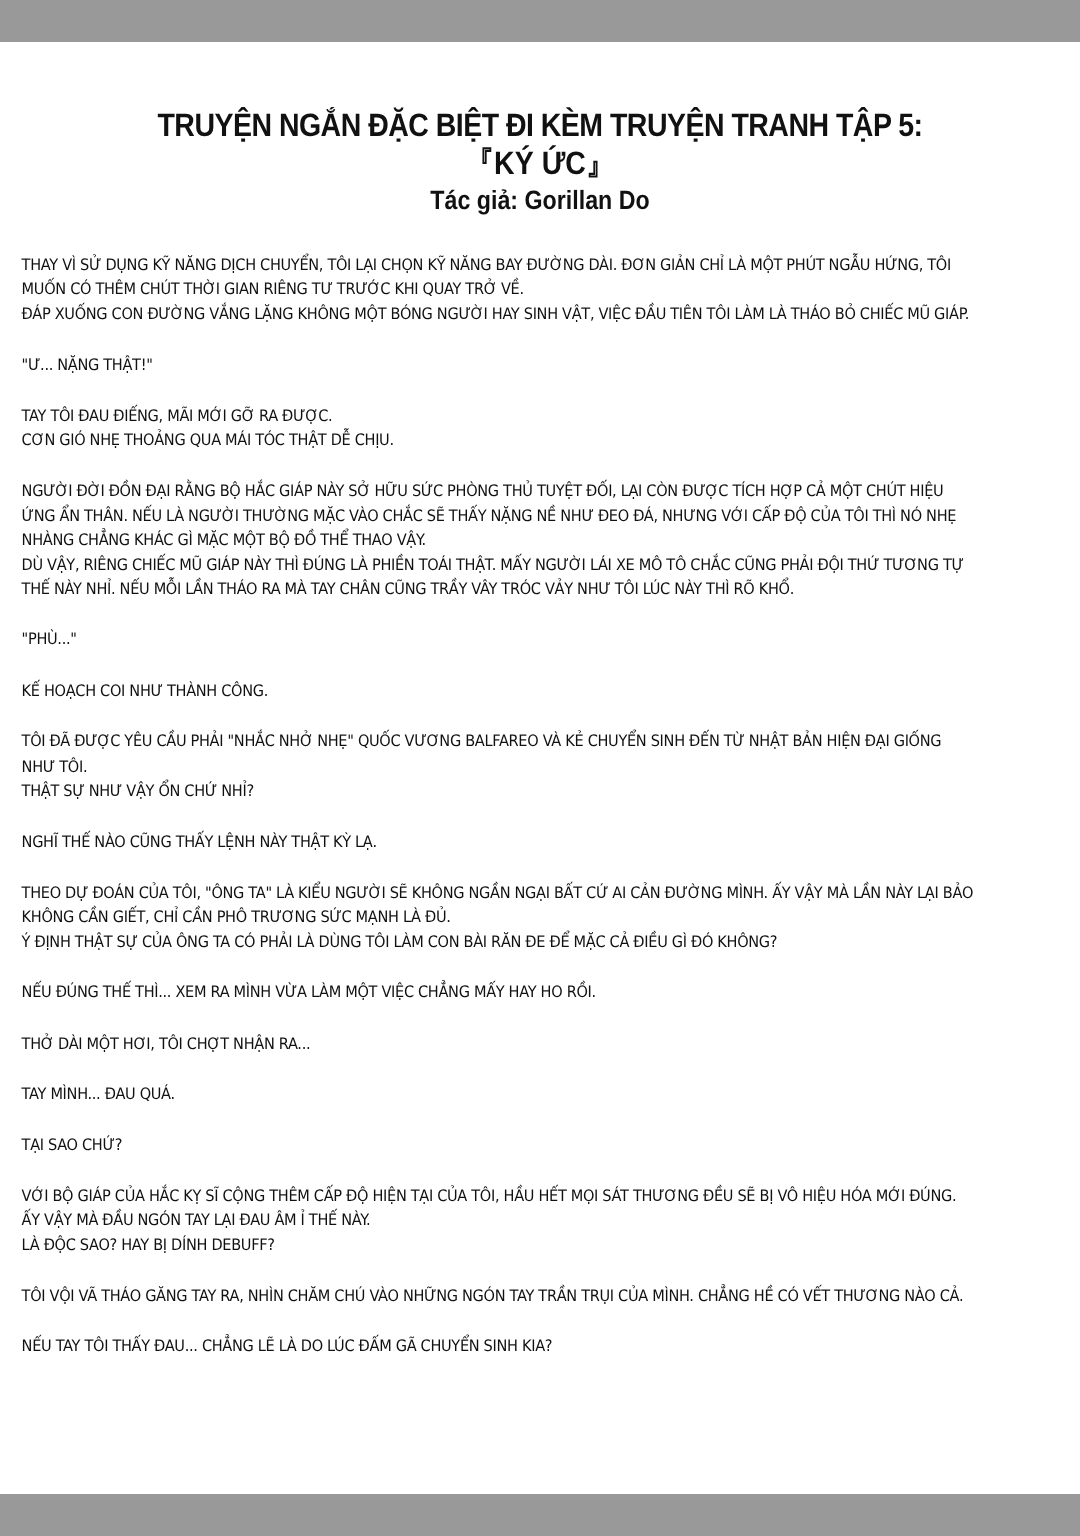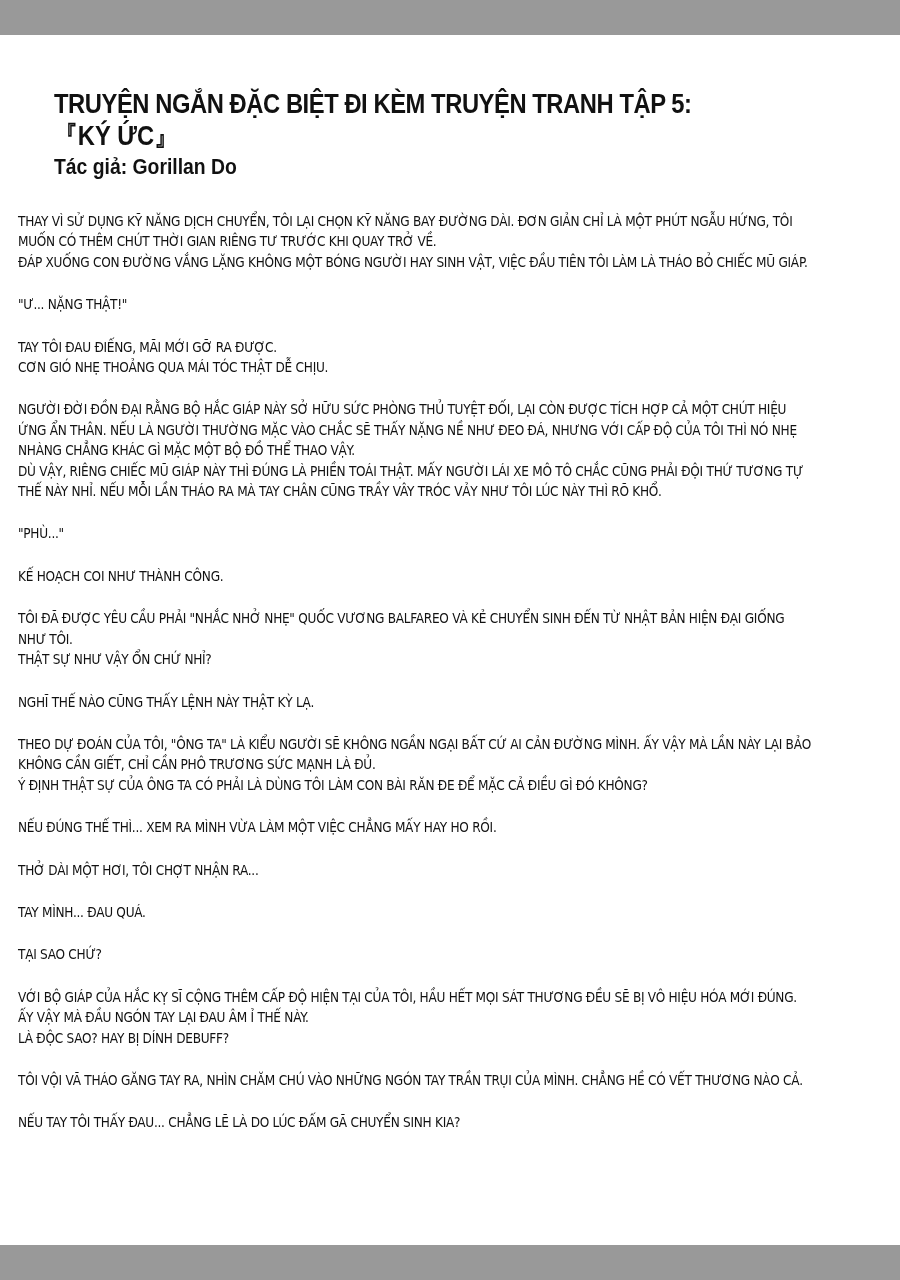--- a/index.html
+++ b/index.html
@@ -5,21 +5,21 @@
   html, body { margin: 0; padding: 0; }
   body {
     width: 900px; height: 1280px; overflow: hidden; position: relative;
     background: #ffffff;
     font-family: "Liberation Sans", sans-serif;
     color: #111111;
   }
   .bar { position: absolute; left: 0; width: 900px; background: #999999; }
   .bar.top { top: 0; height: 35px; }
   .bar.bottom { top: 1245px; height: 35px; }
-  .header { position: absolute; top: 88px; left: 0; width: 900px; }
+  .header { position: absolute; top: 88px; left: 0; width: 900px; text-align: center; }
   .title {
     font-family: "Liberation Sans", sans-serif; font-weight: bold;
     font-size: 27px; line-height: 32px; letter-spacing: -0.5px;
     transform: scaleX(0.88); transform-origin: center; margin: 0;
   }
   .subtitle { font-weight: bold; font-size: 27px; line-height: 32px; transform: scaleX(0.88); margin: 0; }
   .author { font-weight: bold; font-size: 22px; line-height: 30px; transform: scaleX(0.88); margin: 0; }
   .content {
     position: absolute; top: 212px; left: 18px; width: 870px;
     font-family: "DejaVu Sans", sans-serif;

